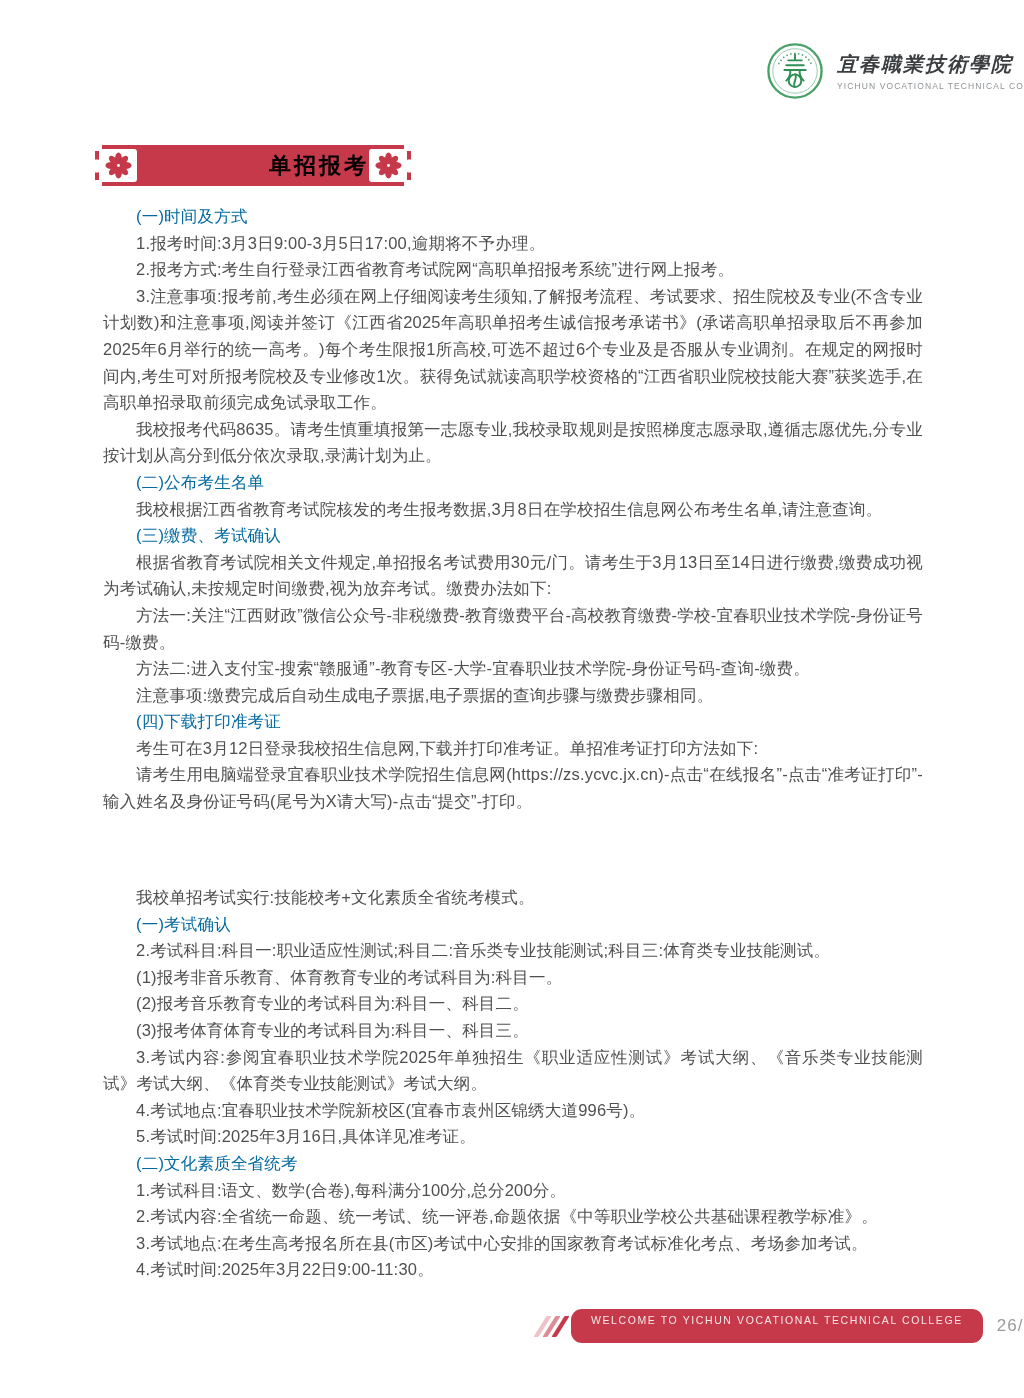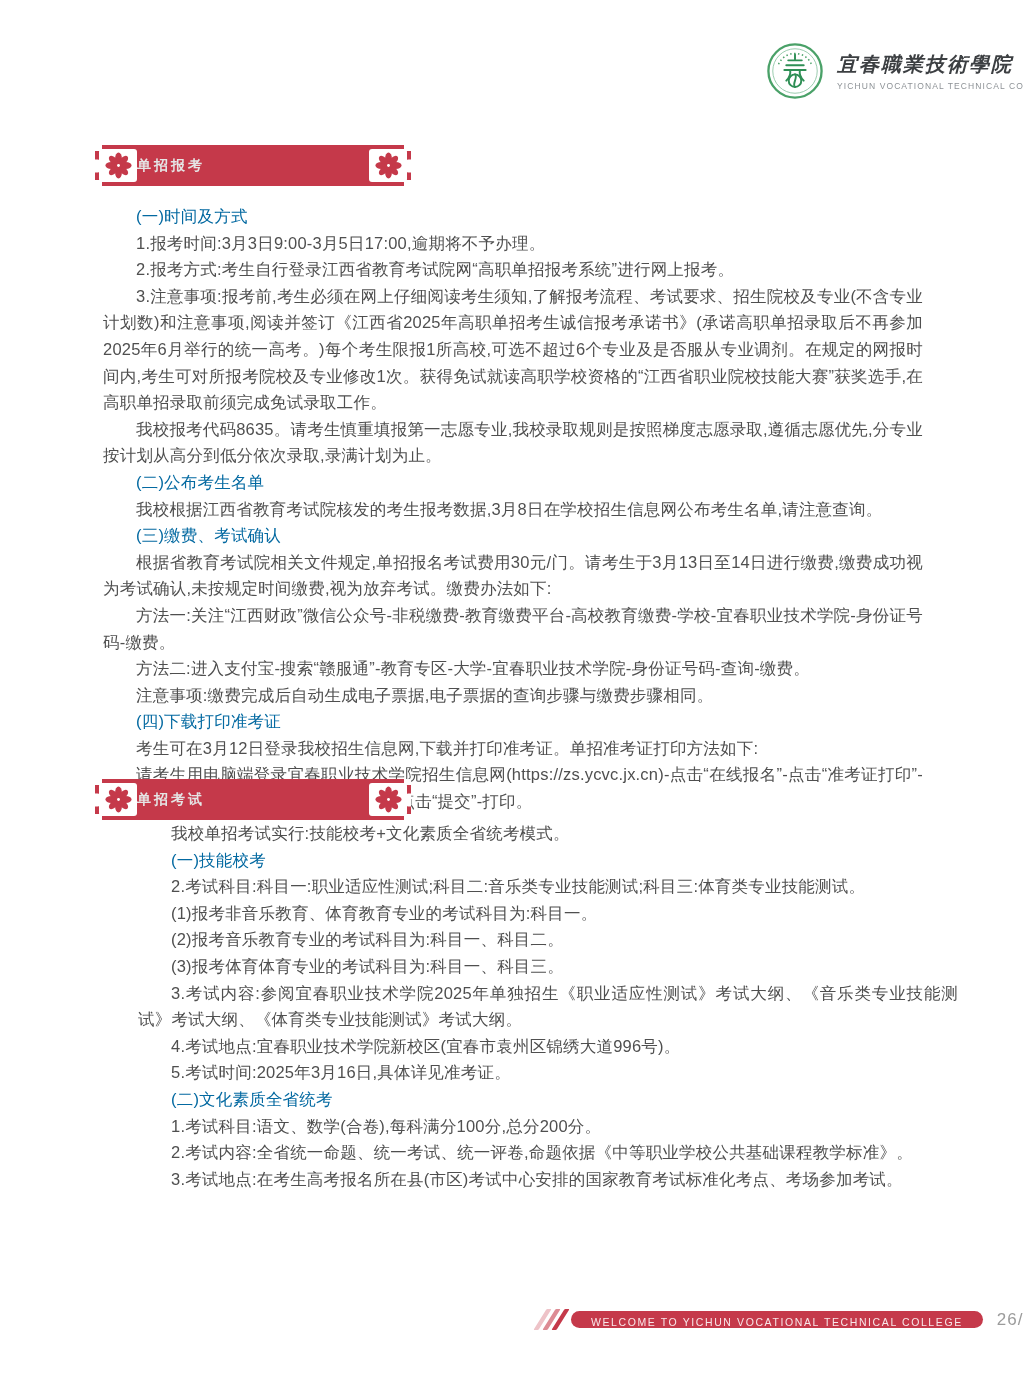--- a/index.html
+++ b/index.html
@@ -39,43 +39,43 @@
   .corner-cut.tl { top:0; left:0; }
   .corner-cut.bl { bottom:0; left:0; }
   .corner-cut.tr { top:0; right:0; }
   .corner-cut.br { bottom:0; right:0; }
   .flower-box {
     width:38px; height:33px; background:#ffffff; border-radius:3px;
     display:flex; align-items:center; justify-content:center; z-index:1;
   }
   .flower-box svg { width:29px; height:29px; }
   .banner-title {
-    flex:1; text-align:left; color:#e5e5e5; font-size:14px; letter-spacing:3px;
+    flex:1; text-align:right; color:#000000; font-size:22px; letter-spacing:3px;
     font-weight:bold;
   }
 
   
   .section-body { position:absolute; left:103px; width:820px; }
   .section-body.first  { top:203px; }
-  .section-body.second { top:820px;margin-left:35px; }
+  .section-body.second { top:884px; }
   .block {
     font-size:16.5px; line-height:26.6px; color:#4f4f4f;
     text-indent:2em; text-align:justify; letter-spacing:0.2px;
   }
   .block.heading { color:#0369a1; }
 
   
   .footer { position:absolute; top:1309px; left:540px; display:flex; align-items:center; }
   .slashes { display:flex; gap:4px; margin-right:8px; }
   .slash { width:5px; height:21px; transform:skewX(-32deg); border-radius:1px; }
   .slash.s1 { background:#eec3c8; }
   .slash.s2 { background:#dd8b94; }
   .slash.s3 { background:#c5394a; }
   .footer-pill {
-    height:17px; line-height:22px; background:#c5394a; border-radius:11px;
+    height:34px; line-height:22px; background:#c5394a; border-radius:11px;
     color:rgba(255,255,255,0.88); font-size:10.5px; letter-spacing:1.6px;
     padding:0 20px; white-space:nowrap;
   }
   .page-number { margin-left:14px; color:#9b9b9b; font-size:17px; letter-spacing:1px; }
 </style>
 </head>
 <body>
 
 <svg width="0" height="0" style="position:absolute">
   <defs>
@@ -163,42 +163,25 @@
 
   <p class="block para">注意事项:缴费完成后自动生成电子票据,电子票据的查询步骤与缴费步骤相同。</p>
 
   <p class="block heading">(四)下载打印准考证</p>
 
   <p class="block para">考生可在3月12日登录我校招生信息网,下载并打印准考证。单招准考证打印方法如下:</p>
 
   <p class="block para">请考生用电脑端登录宜春职业技术学院招生信息网(https://zs.ycvc.jx.cn)-点击“在线报名”-点击“准考证打印”-输入姓名及身份证号码(尾号为X请大写)-点击“提交”-打印。</p>
 </div>
 
-  <div class="banner second">
-    <span class="corner-cut tl"></span>
-    <span class="corner-cut bl"></span>
-    <span class="corner-cut tr"></span>
-    <span class="corner-cut br"></span>
-    <span class="flower-box">
-      <svg viewBox="0 0 36 36">
-          <use href="#flower"></use>
-        </svg>
-    </span>
-    <span class="banner-title">单招考试</span>
-    <span class="flower-box">
-      <svg viewBox="0 0 36 36">
-          <use href="#flower"></use>
-        </svg>
-    </span>
-  </div>
 
   <div class="section-body second">
   <p class="block para">我校单招考试实行:技能校考+文化素质全省统考模式。</p>
 
-  <p class="block heading">(一)技能校考</p>
+  <p class="block heading">(一)考试确认</p>
 
   <p class="block para">2.考试科目:科目一:职业适应性测试;科目二:音乐类专业技能测试;科目三:体育类专业技能测试。</p>
 
   <p class="block para">(1)报考非音乐教育、体育教育专业的考试科目为:科目一。</p>
 
   <p class="block para">(2)报考音乐教育专业的考试科目为:科目一、科目二。</p>
 
   <p class="block para">(3)报考体育体育专业的考试科目为:科目一、科目三。</p>
 
 
@@ -209,20 +192,21 @@
   <p class="block para">5.考试时间:2025年3月16日,具体详见准考证。</p>
 
   <p class="block heading">(二)文化素质全省统考</p>
 
   <p class="block para">1.考试科目:语文、数学(合卷),每科满分100分,总分200分。</p>
 
   <p class="block para">2.考试内容:全省统一命题、统一考试、统一评卷,命题依据《中等职业学校公共基础课程教学标准》。</p>
 
   <p class="block para">3.考试地点:在考生高考报名所在县(市区)考试中心安排的国家教育考试标准化考点、考场参加考试。</p>
 
+  <p class="block para">4.考试时间:2025年3月22日9:00-11:30。</p>
 </div>
 
   <div class="footer">
     <span class="slashes">
       <span class="slash s1"></span>
         <span class="slash s2"></span>
         <span class="slash s3"></span>
     </span>
     <span class="footer-pill">WELCOME TO YICHUN VOCATIONAL TECHNICAL COLLEGE</span>
     <span class="page-number">26/27</span>

